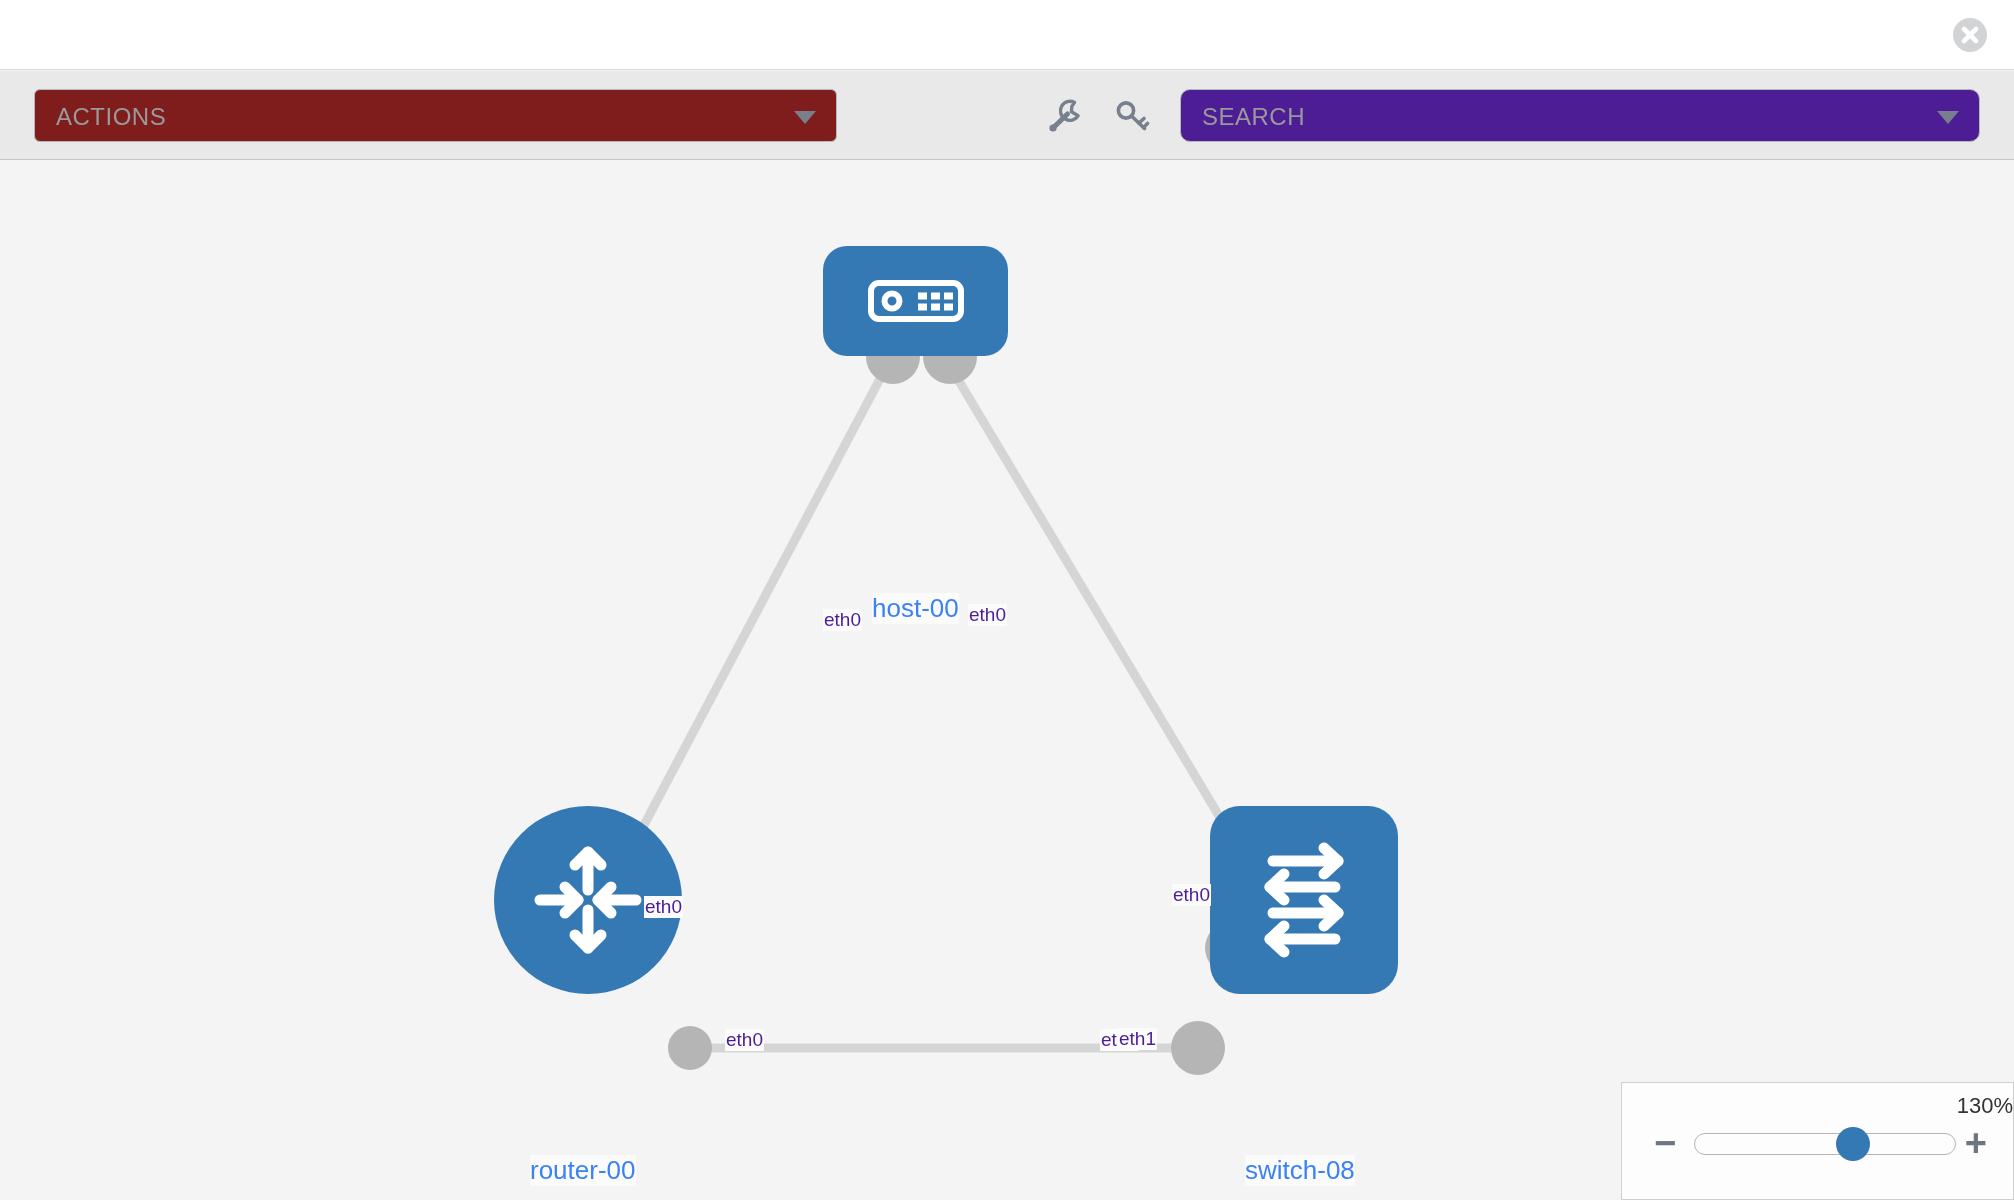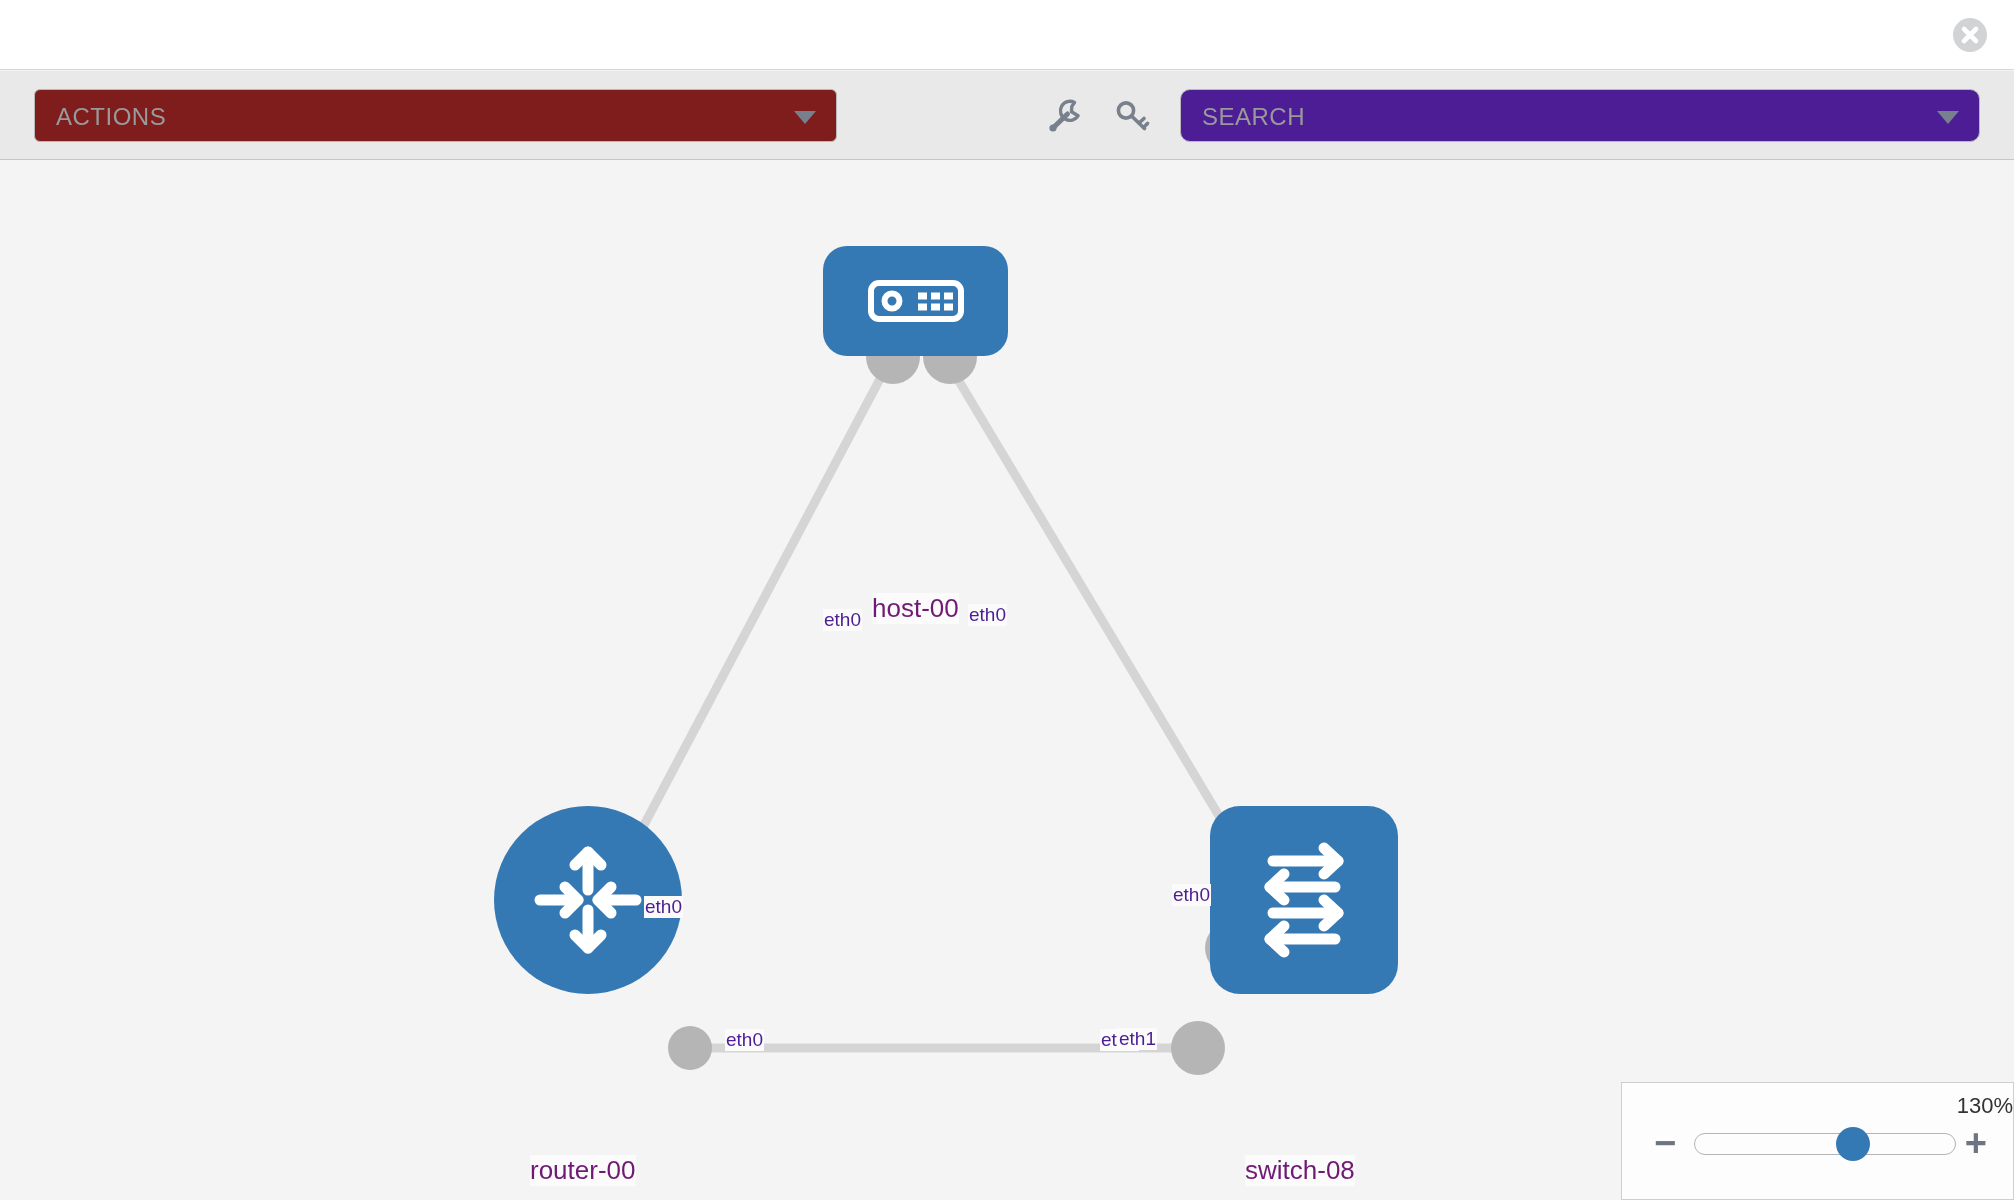--- a/index.html
+++ b/index.html
@@ -85,21 +85,21 @@
 
   .node { position: absolute; }
   .node-shape {
     position: absolute;
     background: #3579b4;
     display: flex; align-items: center; justify-content: center;
     cursor: pointer;
   }
   .node-label {
     position: absolute;
-    font-size: 26px; color: #701a75;
+    font-size: 26px; color: #3b82f6;
     background: #fbfbfb;
     white-space: nowrap;
     text-align: center;
   }
   .iface-label {
     position: absolute;
     font-size: 19px; color: #4c1d95;
     background: #fbfbfb;
     white-space: nowrap;
     padding: 0 1px;

